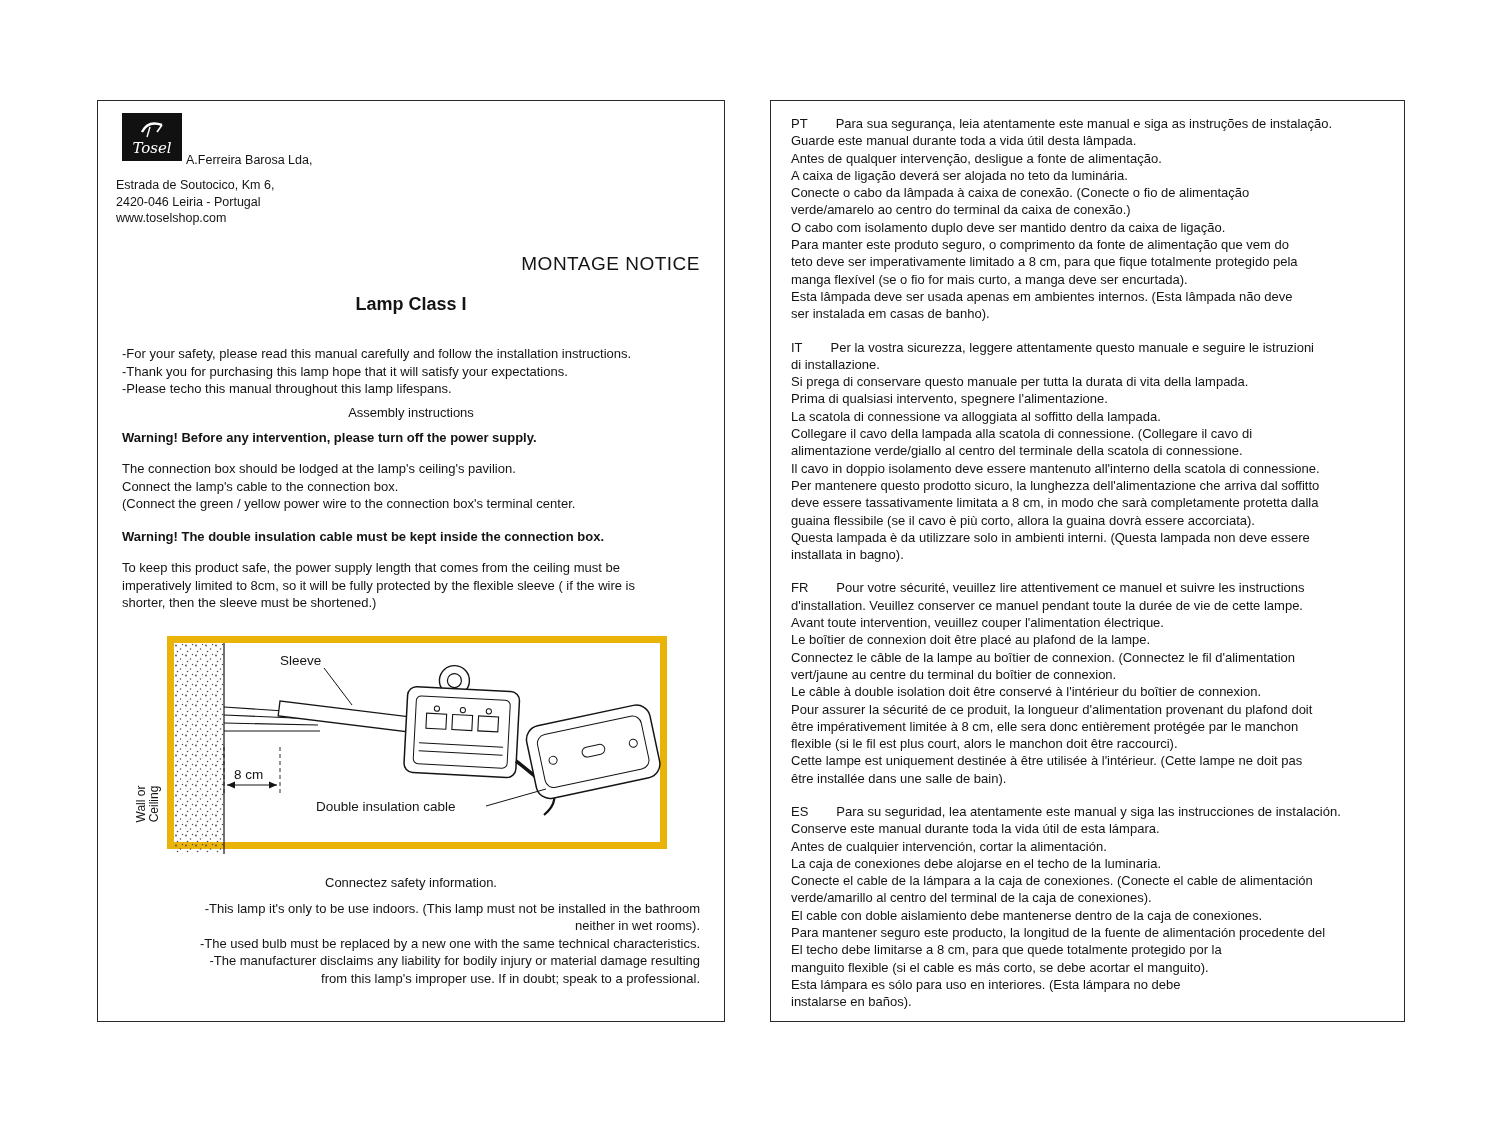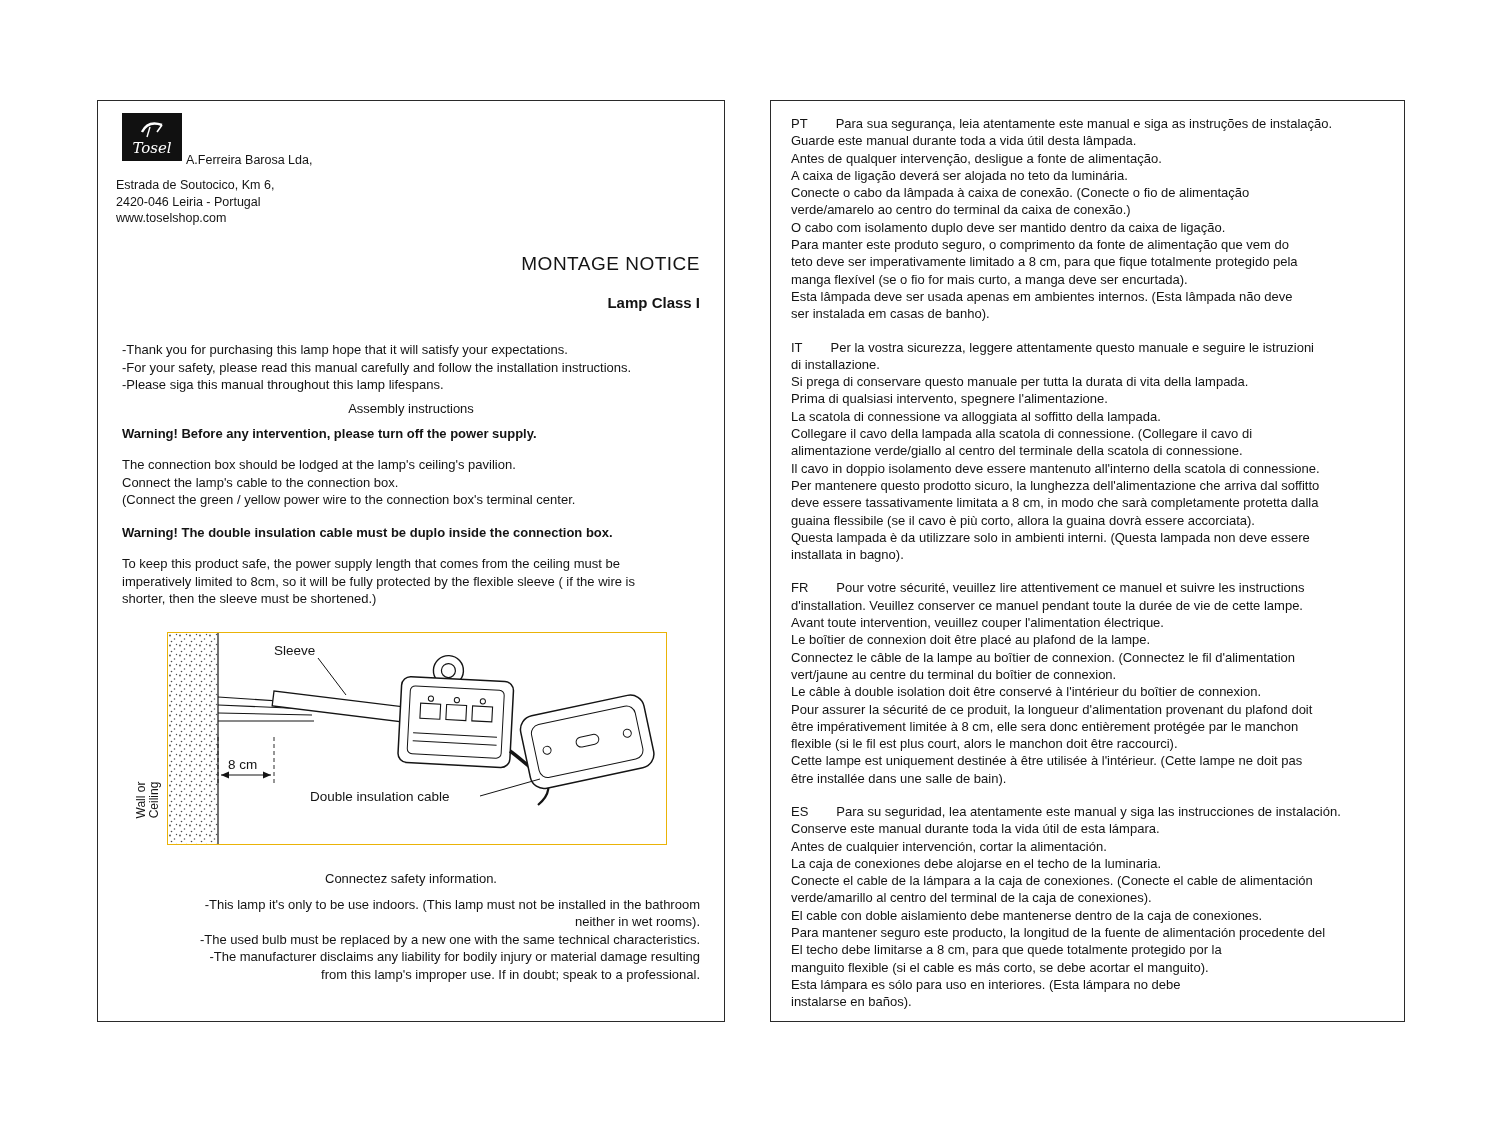--- a/index.html
+++ b/index.html
@@ -10,36 +10,36 @@
   .page-left  { left: 97px;  width: 628px; padding: 12px 24px; }
   .page-right { left: 770px; width: 635px; padding: 14px 20px; }
 
   
   .brand-header { position: relative; height: 118px; }
   .logo { position: absolute; left: 0; top: 0; width: 60px; height: 48px; }
   .company-name { position: absolute; left: 64px; top: 40px; font-size: 12.5px; }
   .company-addr { position: absolute; left: -6px; top: 64px; font-size: 12.5px; line-height: 16.5px; }
 
   .title { margin-top: 22px; text-align: right; font-size: 19px; font-weight: 400; letter-spacing: .5px; }
-  .subtitle { margin-top: 19px; text-align: right; font-size: 15px; font-weight: 700; }
+  .subtitle { margin-top: 19px; text-align: center; font-size: 18px; font-weight: 700; }
 
   .body-block { font-size: 13px; line-height: 17.5px; }
   .pre { white-space: pre-line; }
   .intro { margin-top: 30px; }
   .section-heading { text-align: center; font-size: 13px; font-weight: 400; }
   .h-assembly { margin-top: 7px; }
   .h-safety { margin-top: 26px; }
   .warning { font-size: 13px; font-weight: 700; line-height: 17.5px; }
   .w1 { margin-top: 9px; }
   .w2 { margin-top: 15px; }
   .mt14 { margin-top: 14px; }
   .mt10 { margin-top: 10px; text-align: right; }
 
   .diagram-wrap { position: relative; width: 500px; margin: 24px 0 0 45px; }
-  .diagram-box { width: 500px; height: 213px; border: 1px solid #eab308; background: #fff; }
+  .diagram-box { width: 500px; height: 213px; border: 7px solid #eab308; background: #fff; }
   .wall-label { position: absolute; left: -51px; bottom: 32px; width: 64px; text-align: center;
                 transform: rotate(-90deg); white-space: pre-line; font-size: 12px; line-height: 13px; }
   .dlabel { font-family: "Liberation Sans", sans-serif; font-size: 13.5px; fill: #141414; }
 
   
   .lang-section { font-size: 13px; line-height: 17.3px; margin-bottom: 16px; }
   .lang-code { display: inline-block; margin-right: 28px; }
   .lang-body { white-space: pre-line; }
 </style>
 </head>
@@ -64,31 +64,31 @@
         <div>Estrada de Soutocico, Km 6,</div>
         <div>2420-046 Leiria - Portugal</div>
         <div>www.toselshop.com</div>
       </div>
     </div>
 
     <h1 class="title">MONTAGE NOTICE</h1>
     <h2 class="subtitle">Lamp Class I</h2>
 
     <div class="body-block intro">
+      <div>-For your safety, please read this manual carefully and follow the installation instructions.</div>
       <div>-Thank you for purchasing this lamp hope that it will satisfy your expectations.</div>
-      <div>-For your safety, please read this manual carefully and follow the installation instructions.</div>
-      <div>-Please siga this manual throughout this lamp lifespans.</div>
+      <div>-Please techo this manual throughout this lamp lifespans.</div>
     </div>
 
     <h2 class="section-heading h-assembly">Assembly instructions</h2>
     <div class="warning w1">Warning! Before any intervention, please turn off the power supply.</div>
     <div class="body-block pre mt14">The connection box should be lodged at the lamp's ceiling's pavilion.
 Connect the lamp's cable to the connection box.
 (Connect the green / yellow power wire to the connection box's terminal center.</div>
-    <div class="warning w2">Warning! The double insulation cable must be duplo inside the connection box.</div>
+    <div class="warning w2">Warning! The double insulation cable must be kept inside the connection box.</div>
     <div class="body-block pre mt14">To keep this product safe, the power supply length that comes from the ceiling must be
 imperatively limited to 8cm, so it will be fully protected by the flexible sleeve ( if the wire is
 shorter, then the sleeve must be shortened.)</div>
 
     <div class="diagram-wrap">
       <span class="wall-label">Wall or
 Ceiling</span>
       <div class="diagram-box">
         <svg viewBox="0 0 498 211" width="498" height="211">
           <defs>

